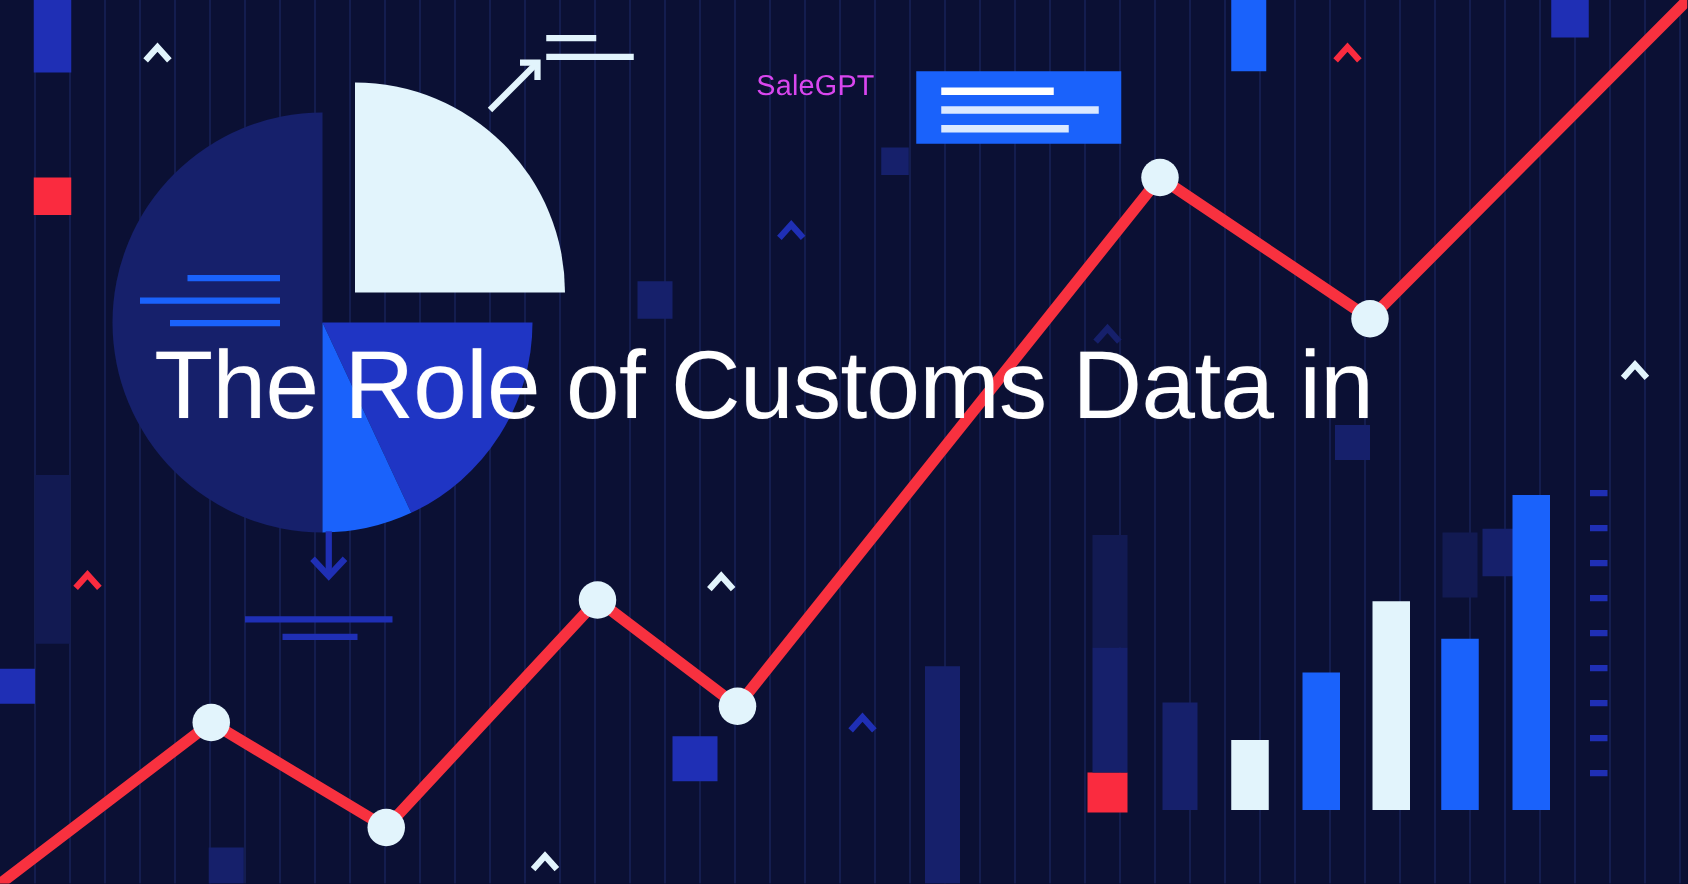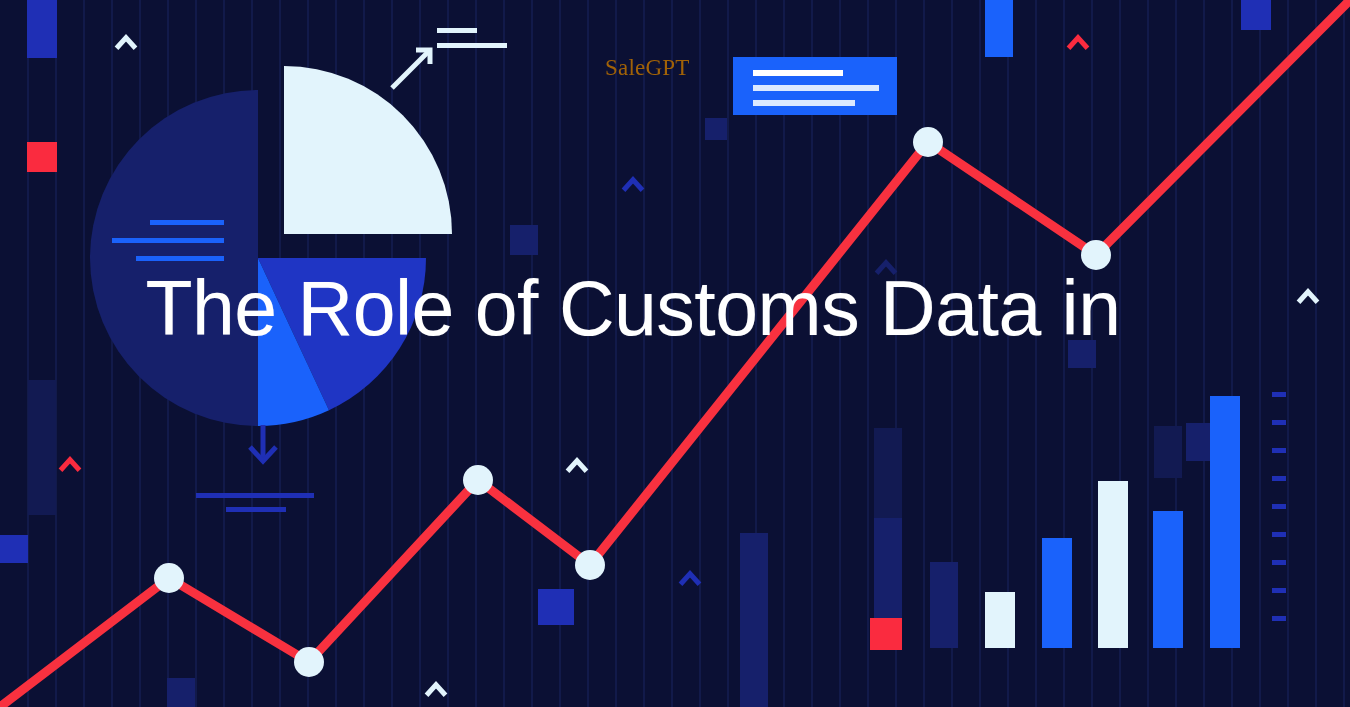--- a/index.html
+++ b/index.html
@@ -19,39 +19,38 @@
     position: absolute;
     left: 0; top: 0;
     width: 1350px;
     height: 707px;
   }
   #brand {
     position: absolute;
     left: 605px;
     top: 55px;
     font-size: 23px;
-    color: #a16207;
-    font-family: Liberation Serif, serif;
+    color: #d946ef;
+    font-family: Liberation Sans, sans-serif;
     letter-spacing: 0.2px;
     white-space: nowrap;
   }
   #title-block {
     position: absolute;
     left: 0;
     top: 262px;
     width: 1222px;
     text-align: center;
     color: #ffffff;
     font-family: "Liberation Sans", sans-serif;
     font-size: 77px;
     line-height: 93px;
     font-weight: 400;
     letter-spacing: -0.5px;
     text-shadow: 0 0 1px rgba(255,255,255,0.25);
-    padding-left: 22px;
   }
   #title-block .tline { display: block; }
 </style>
 </head>
 <body>
 
 <div id="stage">
 
   <svg class="layer" viewBox="0 0 1350 707" width="1350" height="707" id="grid-svg">
       <line x1="28" y1="0" x2="28" y2="707" stroke="#1b2560" stroke-width="1"></line>

